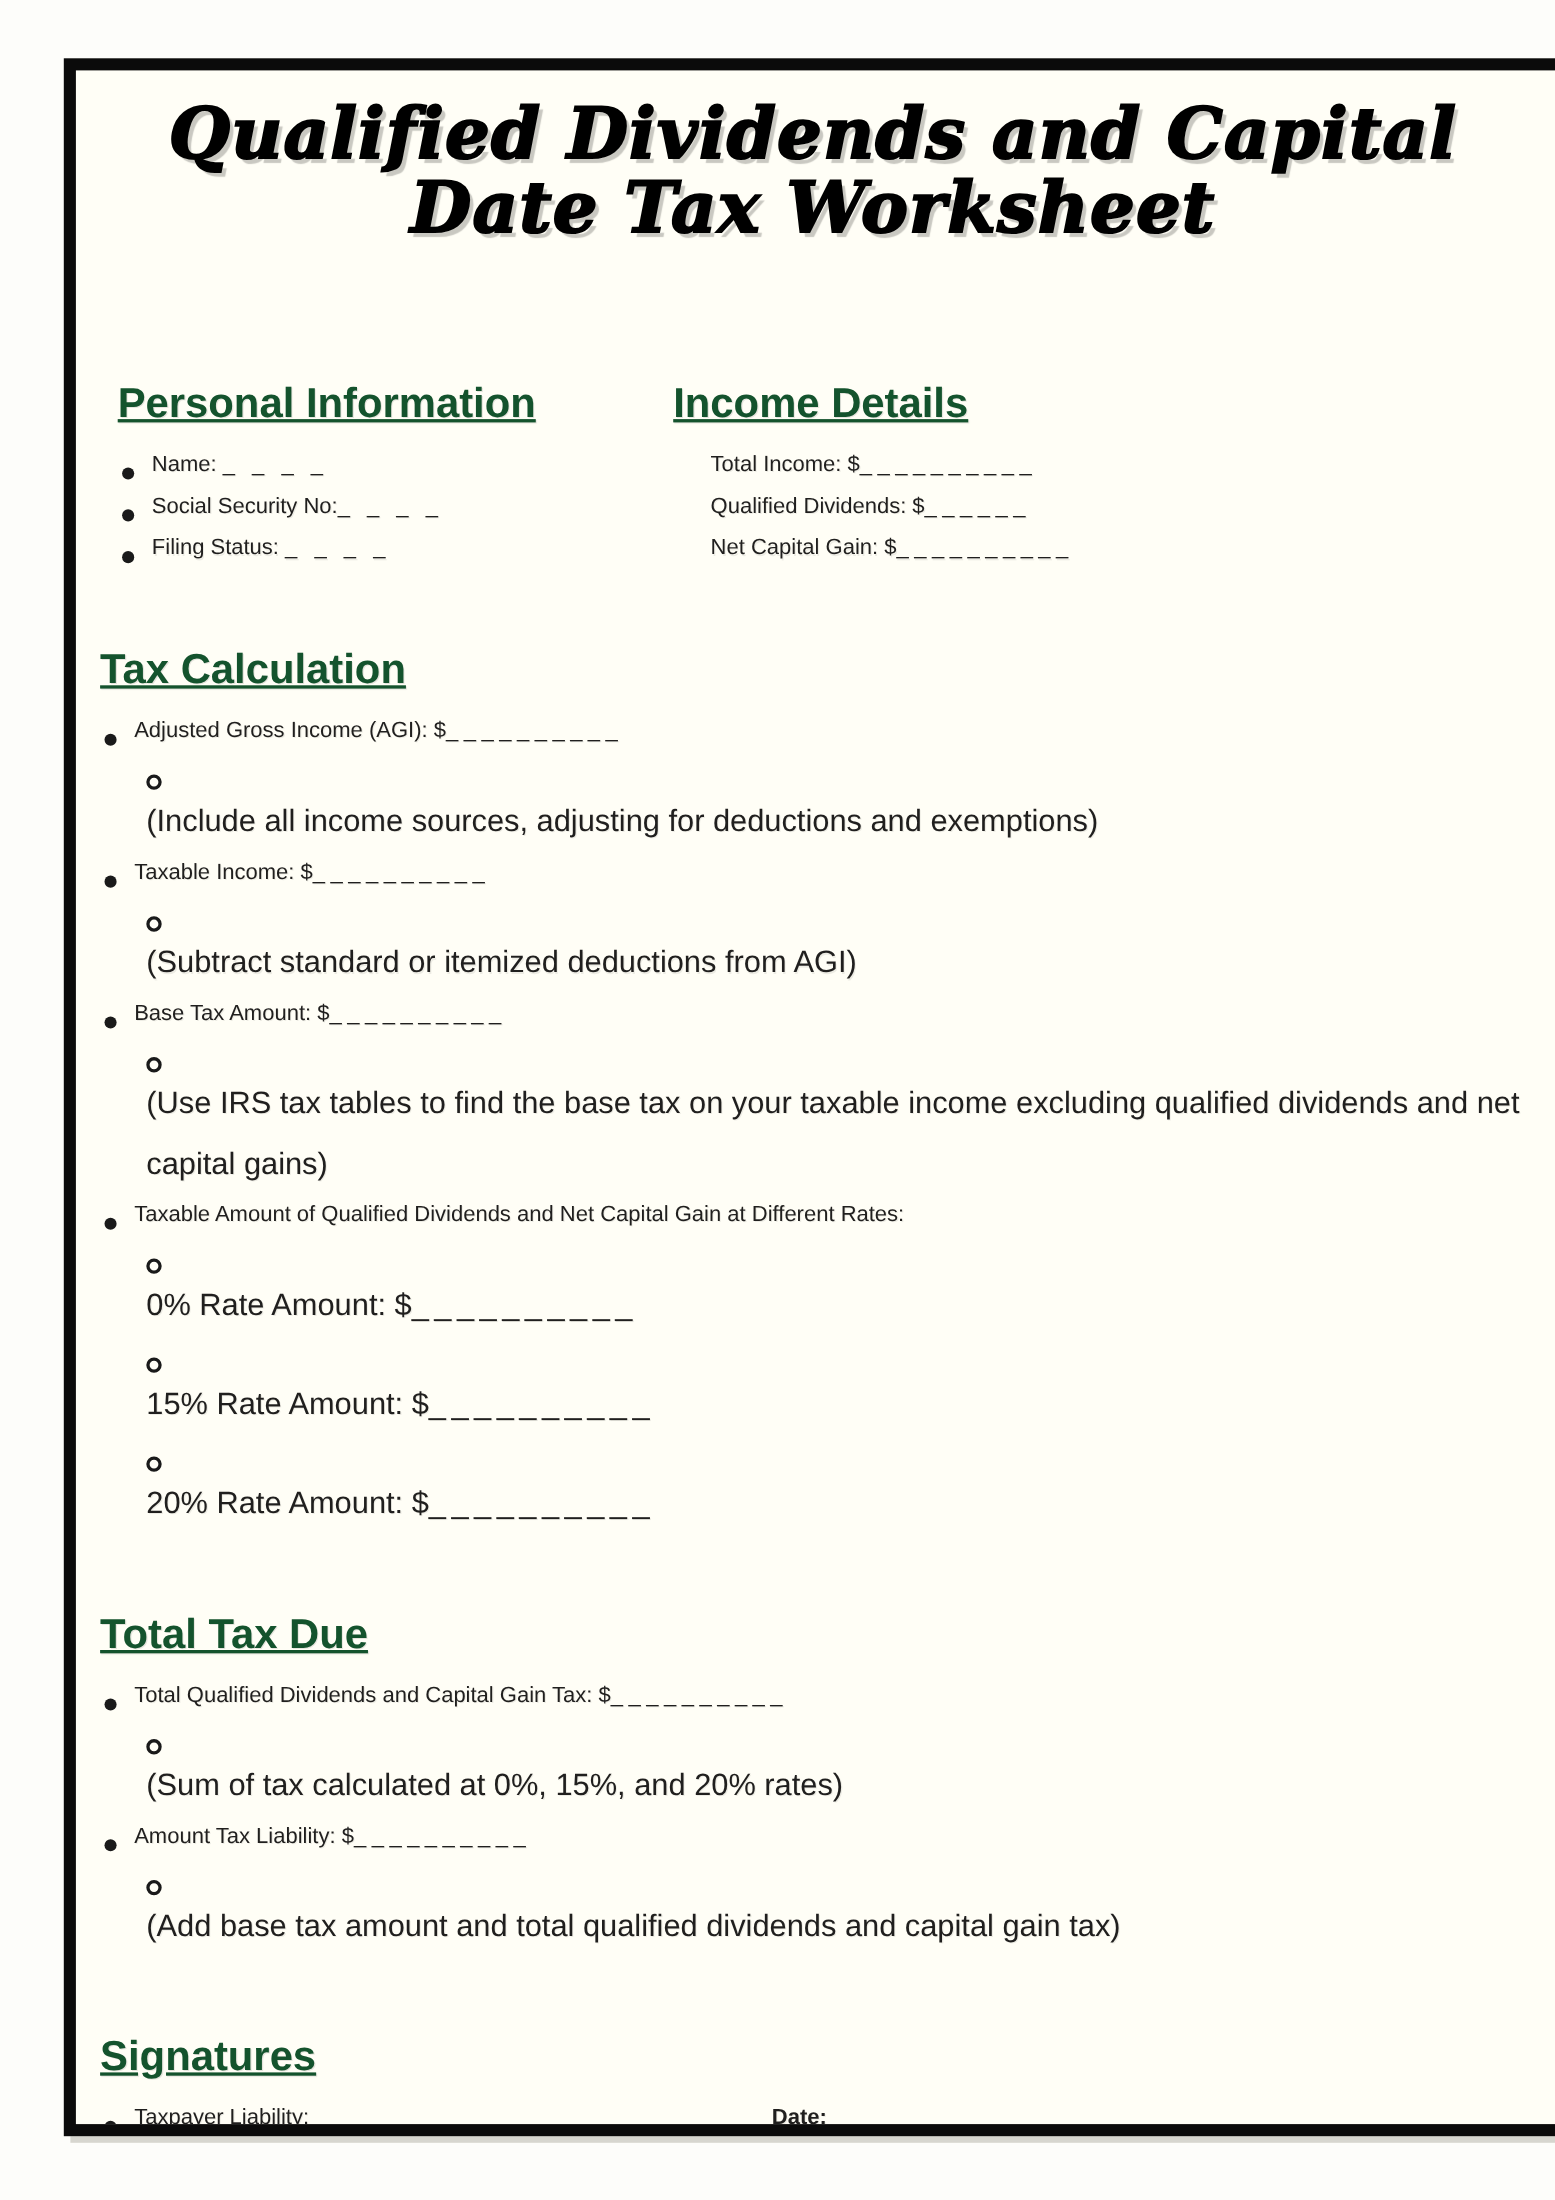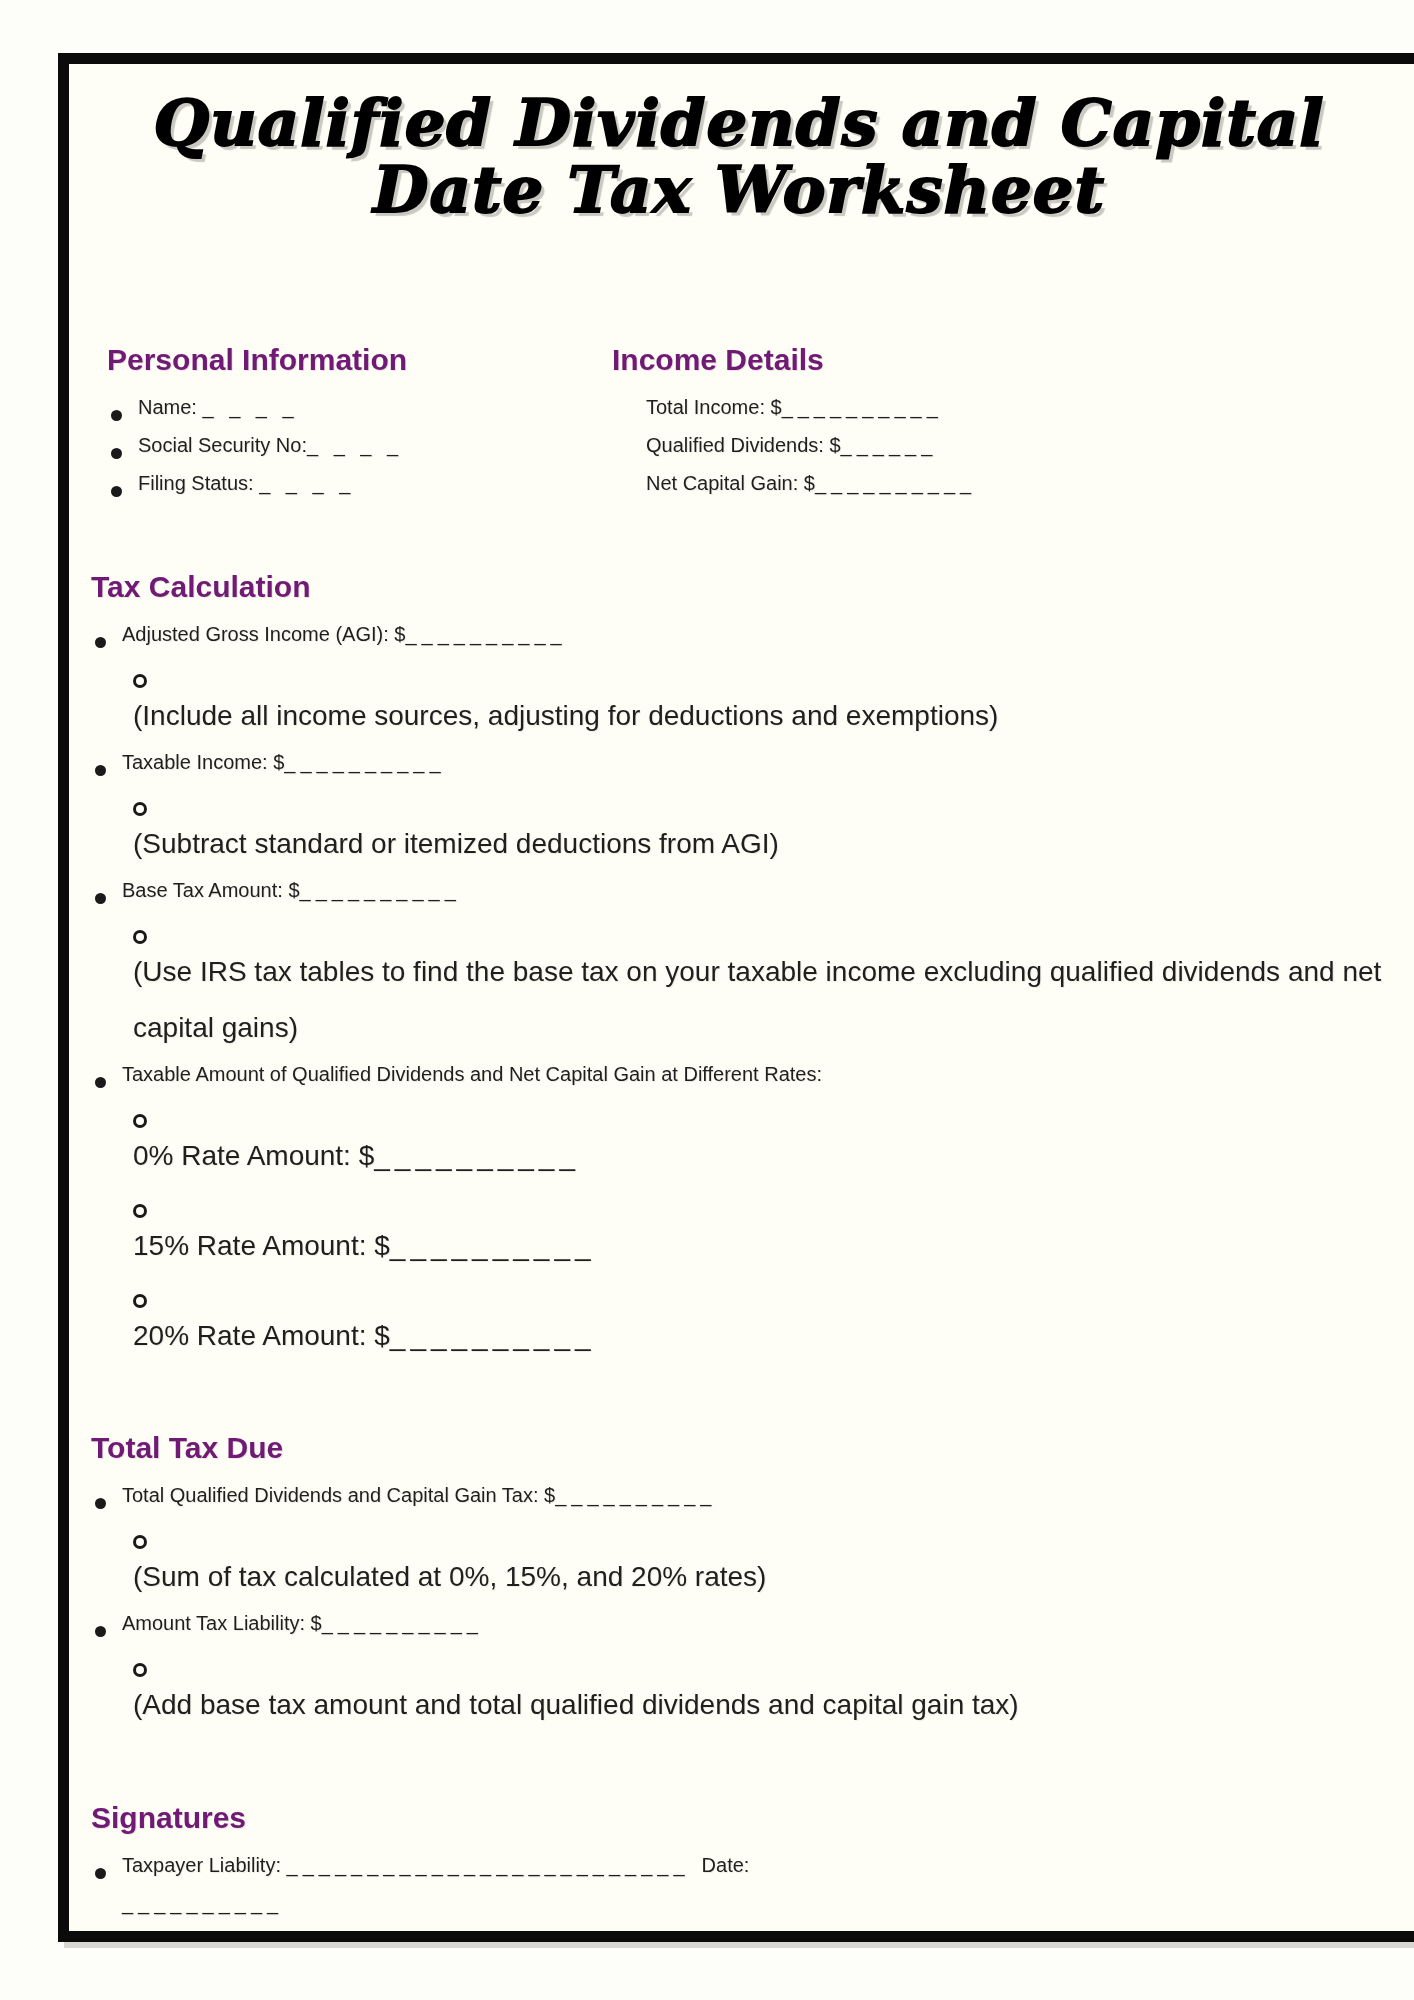--- a/index.html
+++ b/index.html
@@ -22,39 +22,39 @@
     margin:12px 0 0;text-align:center;
     font-family:"DejaVu Serif","Liberation Serif",serif;
     font-style:italic;font-weight:bold;
     font-size:64px;line-height:1.04;color:#000;
     -webkit-text-stroke:2px #000;
     text-shadow:4px 4px 1px #c9c8c1;
     letter-spacing:1px;
   }
   .title span{display:block;}
   h2{
-    font-size:30px;font-weight:700;margin:0;line-height:1.9;
-    color:#701a75;text-shadow:1px 1px 0 rgba(0,0,0,0.10);
+    font-size:38px;font-weight:700;margin:0;line-height:1.9;
+    color:#14532d;text-shadow:1px 1px 0 rgba(0,0,0,0.10);text-decoration:underline;
   }
   .cols{display:flex;margin-top:108px;padding-left:16px;}
   .col-left{width:505px;flex:none;}
   .col-right{flex:1;}
   .sec{margin-top:56px;}
   .row{display:flex;align-items:flex-start;}
   .txt{
     margin:0;font-size:20px;line-height:1.9;color:#201f1e;
     text-shadow:1px 1px 0 rgba(0,0,0,0.07);
   }
   .b1{flex:none;width:11px;height:11px;border-radius:50%;background:#1a1a1a;margin:22px 16px 0 4px;}
   .b2{flex:none;width:8px;height:8px;border-radius:50%;border:3px solid #1a1a1a;background:transparent;margin:21px 14px 0 0;}
   .sub{margin-left:42px;flex-direction:column;}
   .sub .txt{font-size:28px;line-height:1.97;}
   .nob{padding-left:34px;}
   .blank{letter-spacing:5px;white-space:nowrap;}
-  .ml{margin-left:12px;}
+  .ml{margin-left:12px;font-weight:bold;}
   .line2{display:block;}
   .narrow{max-width:1000px;}
 </style>
 </head>
 <body>
 
 <div class="sheet">
 
   <h1 class="title">
     <span>Qualified Dividends and Capital</span>

